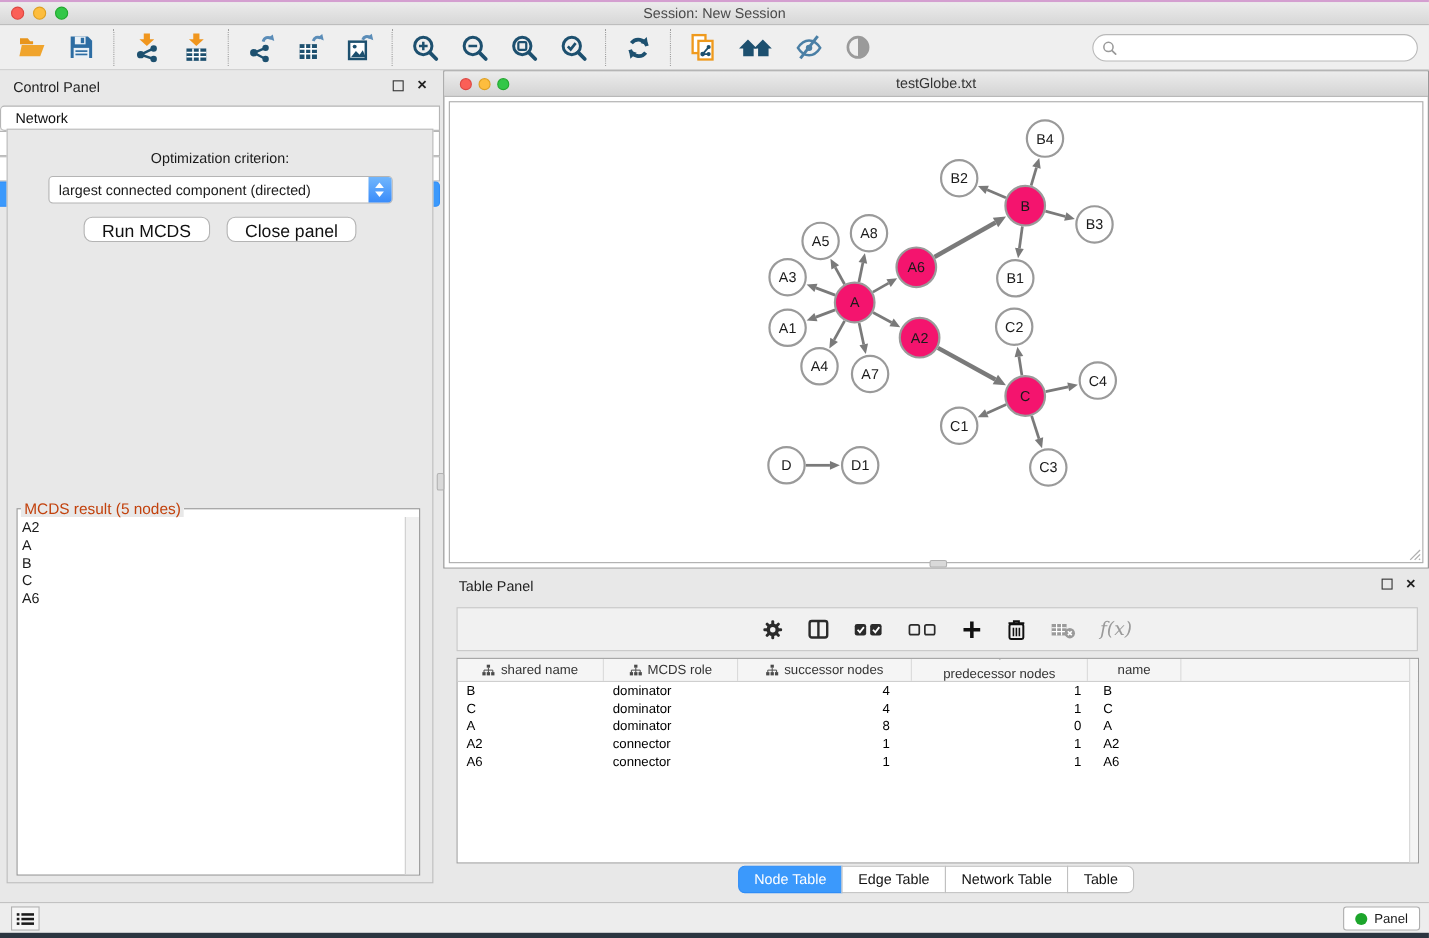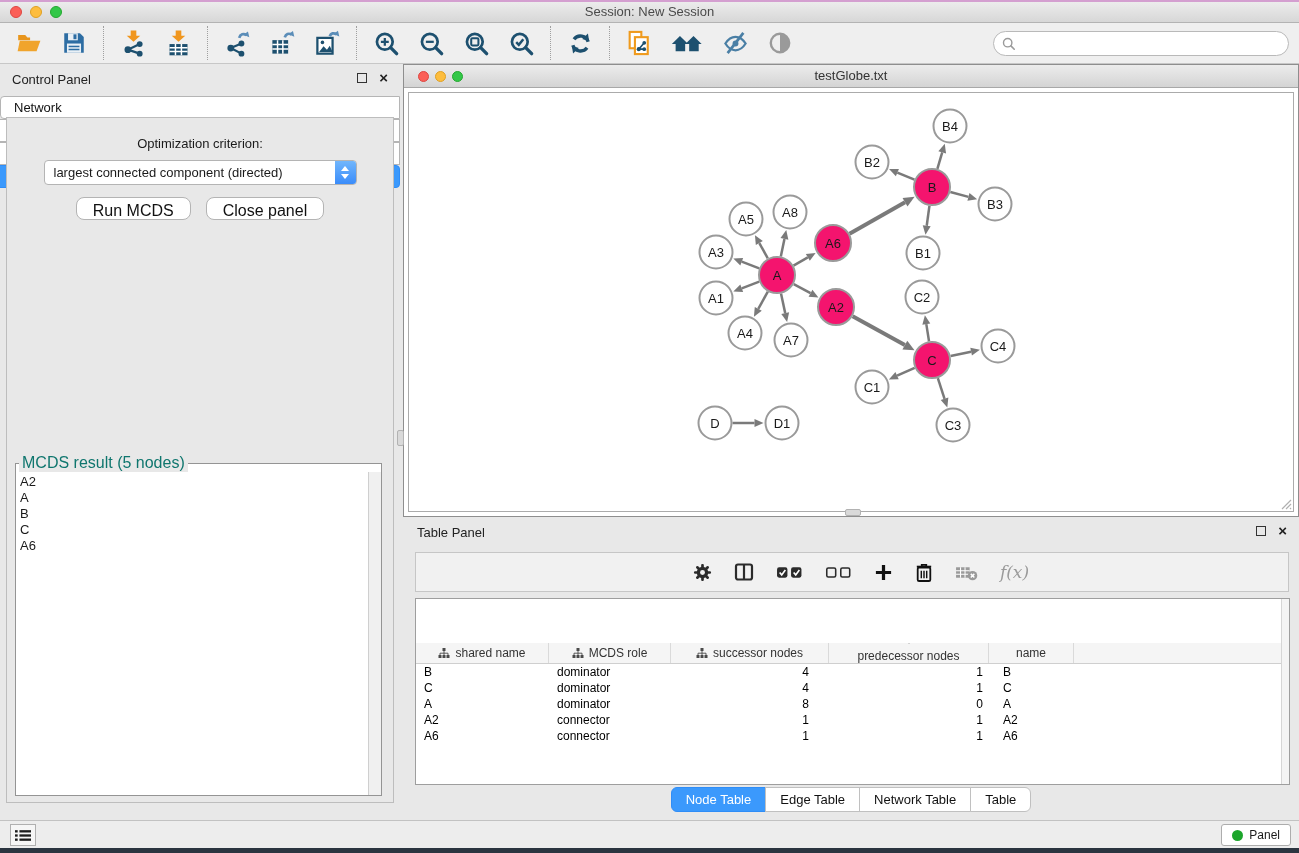--- a/index.html
+++ b/index.html
@@ -57,21 +57,21 @@
   .criterion .stepper { position:absolute; right:0; top:0; bottom:0; width:21px;
     background:linear-gradient(#71b6fc,#3a8cfa); border-radius:0 3px 3px 0;
     display:flex; flex-direction:column; align-items:center; justify-content:center; gap:3px; }
   .tri-up { width:0; height:0; border-left:4px solid transparent; border-right:4px solid transparent; border-bottom:5px solid #fff; }
   .tri-dn { width:0; height:0; border-left:4px solid transparent; border-right:4px solid transparent; border-top:5px solid #fff; }
   .cp-buttons { display:flex; justify-content:center; gap:15px; margin-top:12px; }
   .btn { height:23px; padding:4px 16px; background:#fff; border:1px solid #b4b4b4;
     border-radius:8px; font-size:16px; font-family:"Liberation Sans",sans-serif; cursor:pointer; color:#111; }
   .mcds-fieldset { position:absolute; left:8px; right:11px; top:336px; bottom:6px;
     border:1px solid #949494; background:#fff; }
-  .mcds-fieldset legend { font-size:16px; margin-left:3px; padding:0 3px; background:#e8e8e8; color:#0f766e; }
+  .mcds-fieldset legend { font-size:14px; margin-left:3px; padding:0 3px; background:#e8e8e8; color:#c2410c; }
   .mcds-listwrap { position:absolute; left:0; right:0; top:0; bottom:0; overflow:hidden; }
   .mcds-list { position:absolute; left:0; top:2px; right:14px; bottom:0; }
   .mcds-item { font-size:13px; line-height:16px; padding-left:4px; }
   .mcds-scroll { position:absolute; right:0; top:0; bottom:0; width:13px;
     background:#f0f0f0; border-left:1px solid #cfcfcf; }
 
   
   .net-window { position:absolute; left:403px; top:64px; width:896px; height:453px;
     background:#fff; border:1px solid #8e8e8e; }
   .net-titlebar { position:relative; height:23px; background:linear-gradient(#ececec,#d4d4d4);
@@ -93,21 +93,21 @@
   
   .table-panel { position:absolute; left:403px; top:517px; width:896px; height:303px; background:#e8e8e8; }
   .tp-title { position:absolute; left:14px; top:8px; font-size:13px; color:#222; }
   .tp-toolbar { position:absolute; left:12px; right:10px; top:35px; height:40px;
     background:#f1f1f1; border:1px solid #c6c6c6; display:flex; align-items:center;
     gap:22px; padding-left:18px;justify-content:center; }
   .tp-tool { display:flex; align-items:center; justify-content:center; cursor:pointer; }
   .fx { font-family:"DejaVu Serif", serif; font-style:italic; font-size:17px; color:#9a9a9a; }
   .tp-table { position:absolute; left:12px; right:9px; top:81px; bottom:35px;
     background:#fff; border:1px solid #9e9e9e; overflow:hidden; }
-  .thead { display:flex; height:21px; background:#f5f5f5; border-bottom:1px solid #cfcfcf;margin-top:44px; }
+  .thead { display:flex; height:21px; background:#f5f5f5; border-bottom:1px solid #cfcfcf; }
   .th { display:flex; align-items:center; justify-content:center; gap:5px;
     font-size:12px; color:#333; border-right:1px solid #dadada; height:100%; cursor:pointer; }
   .th.filler { flex:1; border-right:none; }
   .tr { display:flex; height:16px; }
   .td { font-size:12px; line-height:16px; color:#000; overflow:hidden; white-space:nowrap; }
   .td.num { text-align:right; }
   .tbl-scroll { position:absolute; right:0; top:0; bottom:0; width:8px;
     background:#f4f4f4; border-left:1px solid #d6d6d6; }
   .bt-tabs { position:absolute; left:0; right:0; bottom:8px; display:flex; justify-content:center; }
   .bt-tab { padding:4px 14px; font-size:13px; background:#fff; border:1px solid #c0c0c0;

